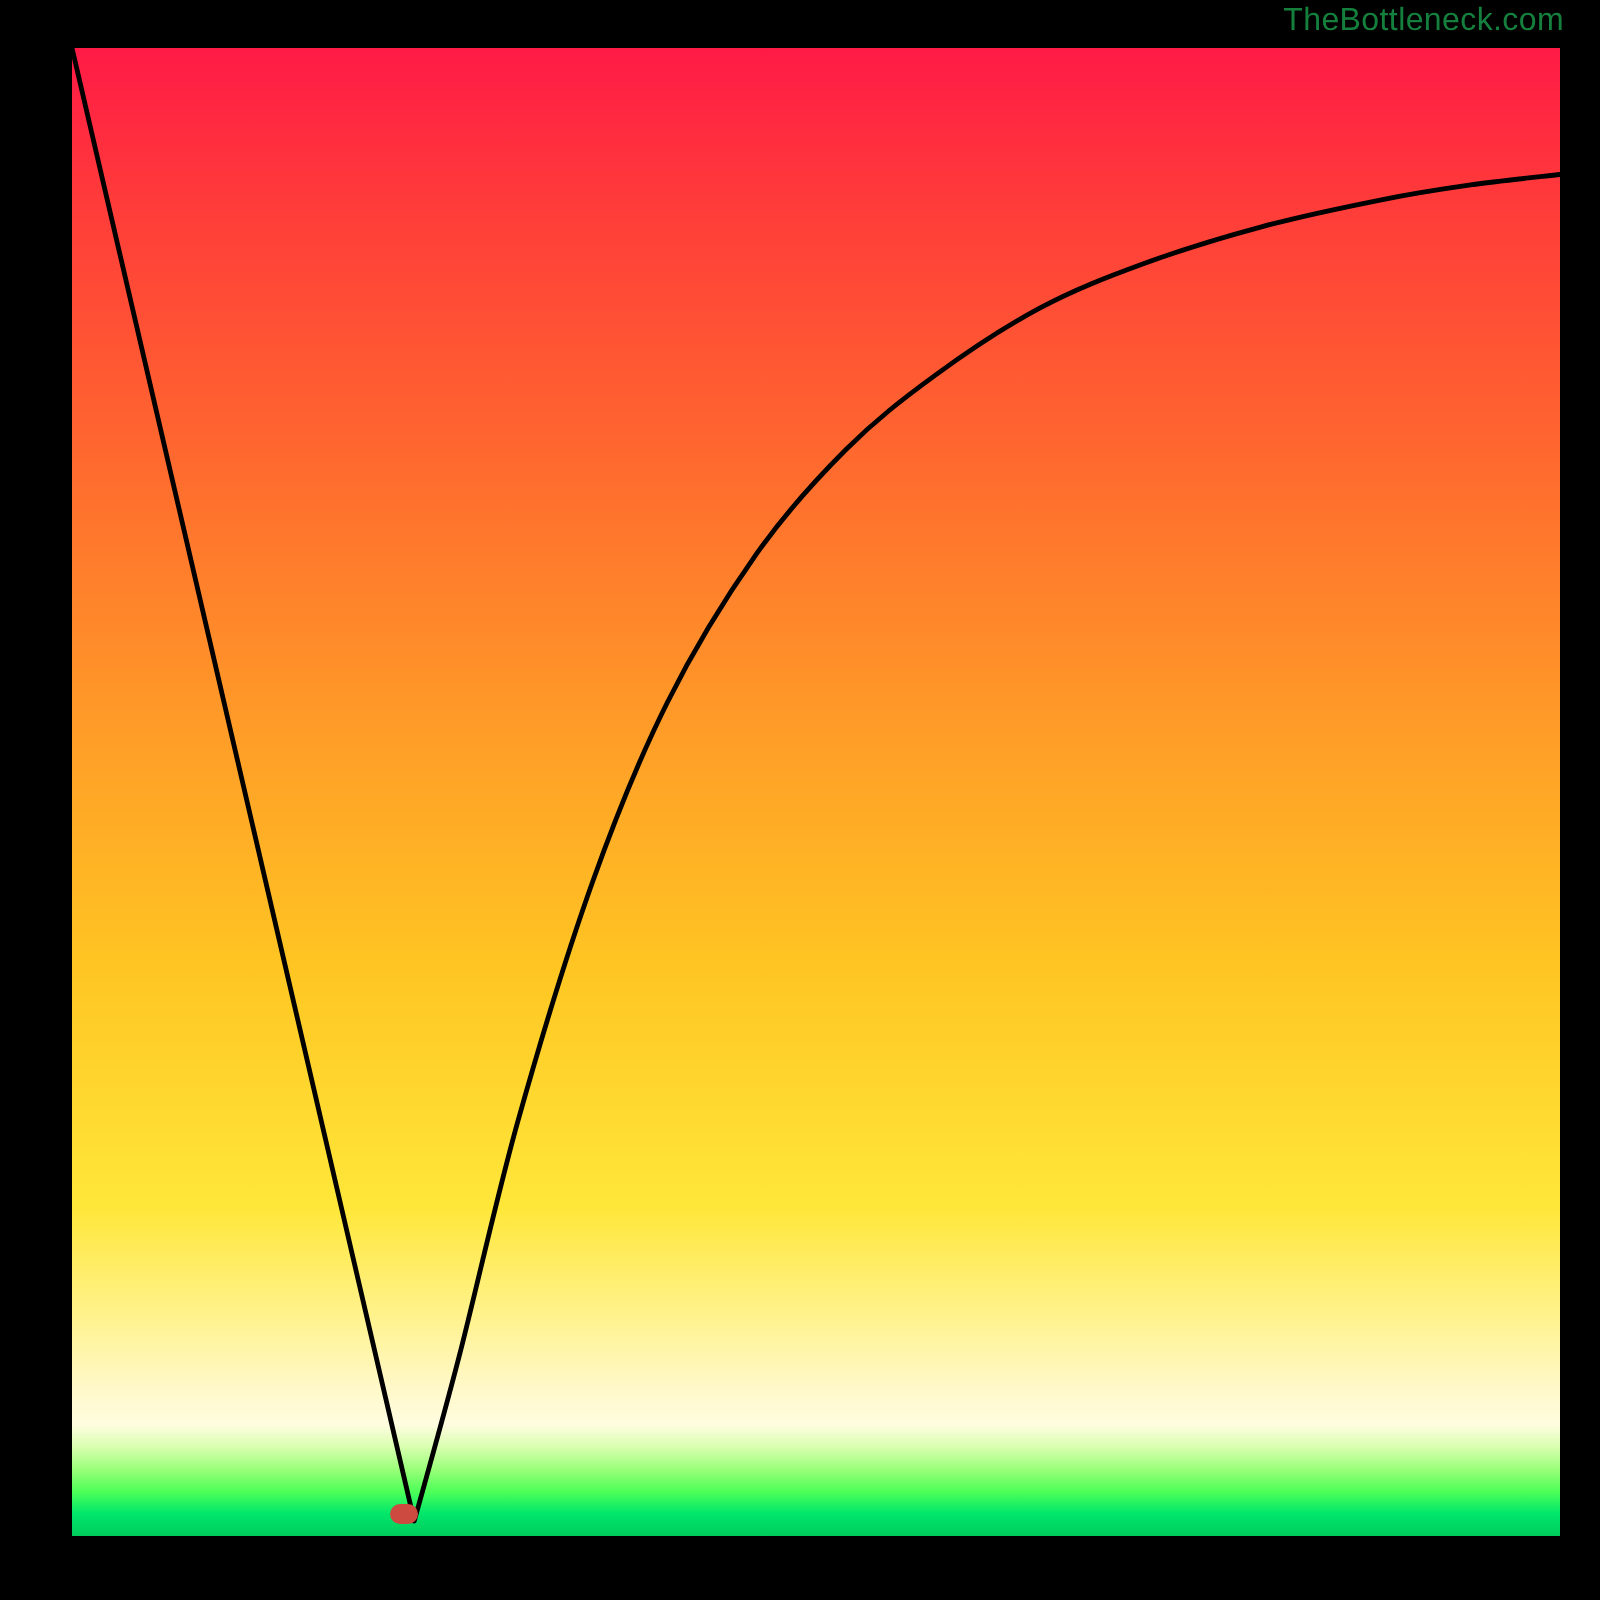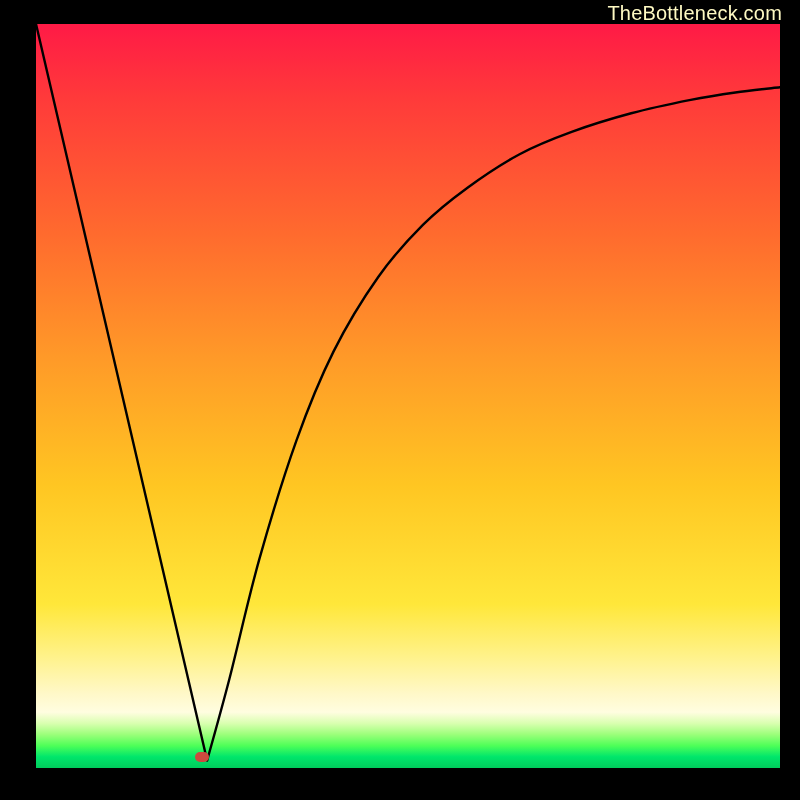--- a/index.html
+++ b/index.html
@@ -14,22 +14,22 @@
     position: relative;
     width: 800px;
     height: 800px;
     background: #000;
   }
   .watermark {
     position: absolute;
     top: 2px;
     right: 18px;
     font-family: Arial, Helvetica, sans-serif;
-    font-size: 20px;
-    color: #fef9c3;
+    font-size: 16px;
+    color: #15803d;
     letter-spacing: 0.2px;
     z-index: 5;
   }
   .plot-area {
     position: absolute;
     left: 36px;
     top: 24px;
     width: 744px;
     height: 744px;
     

